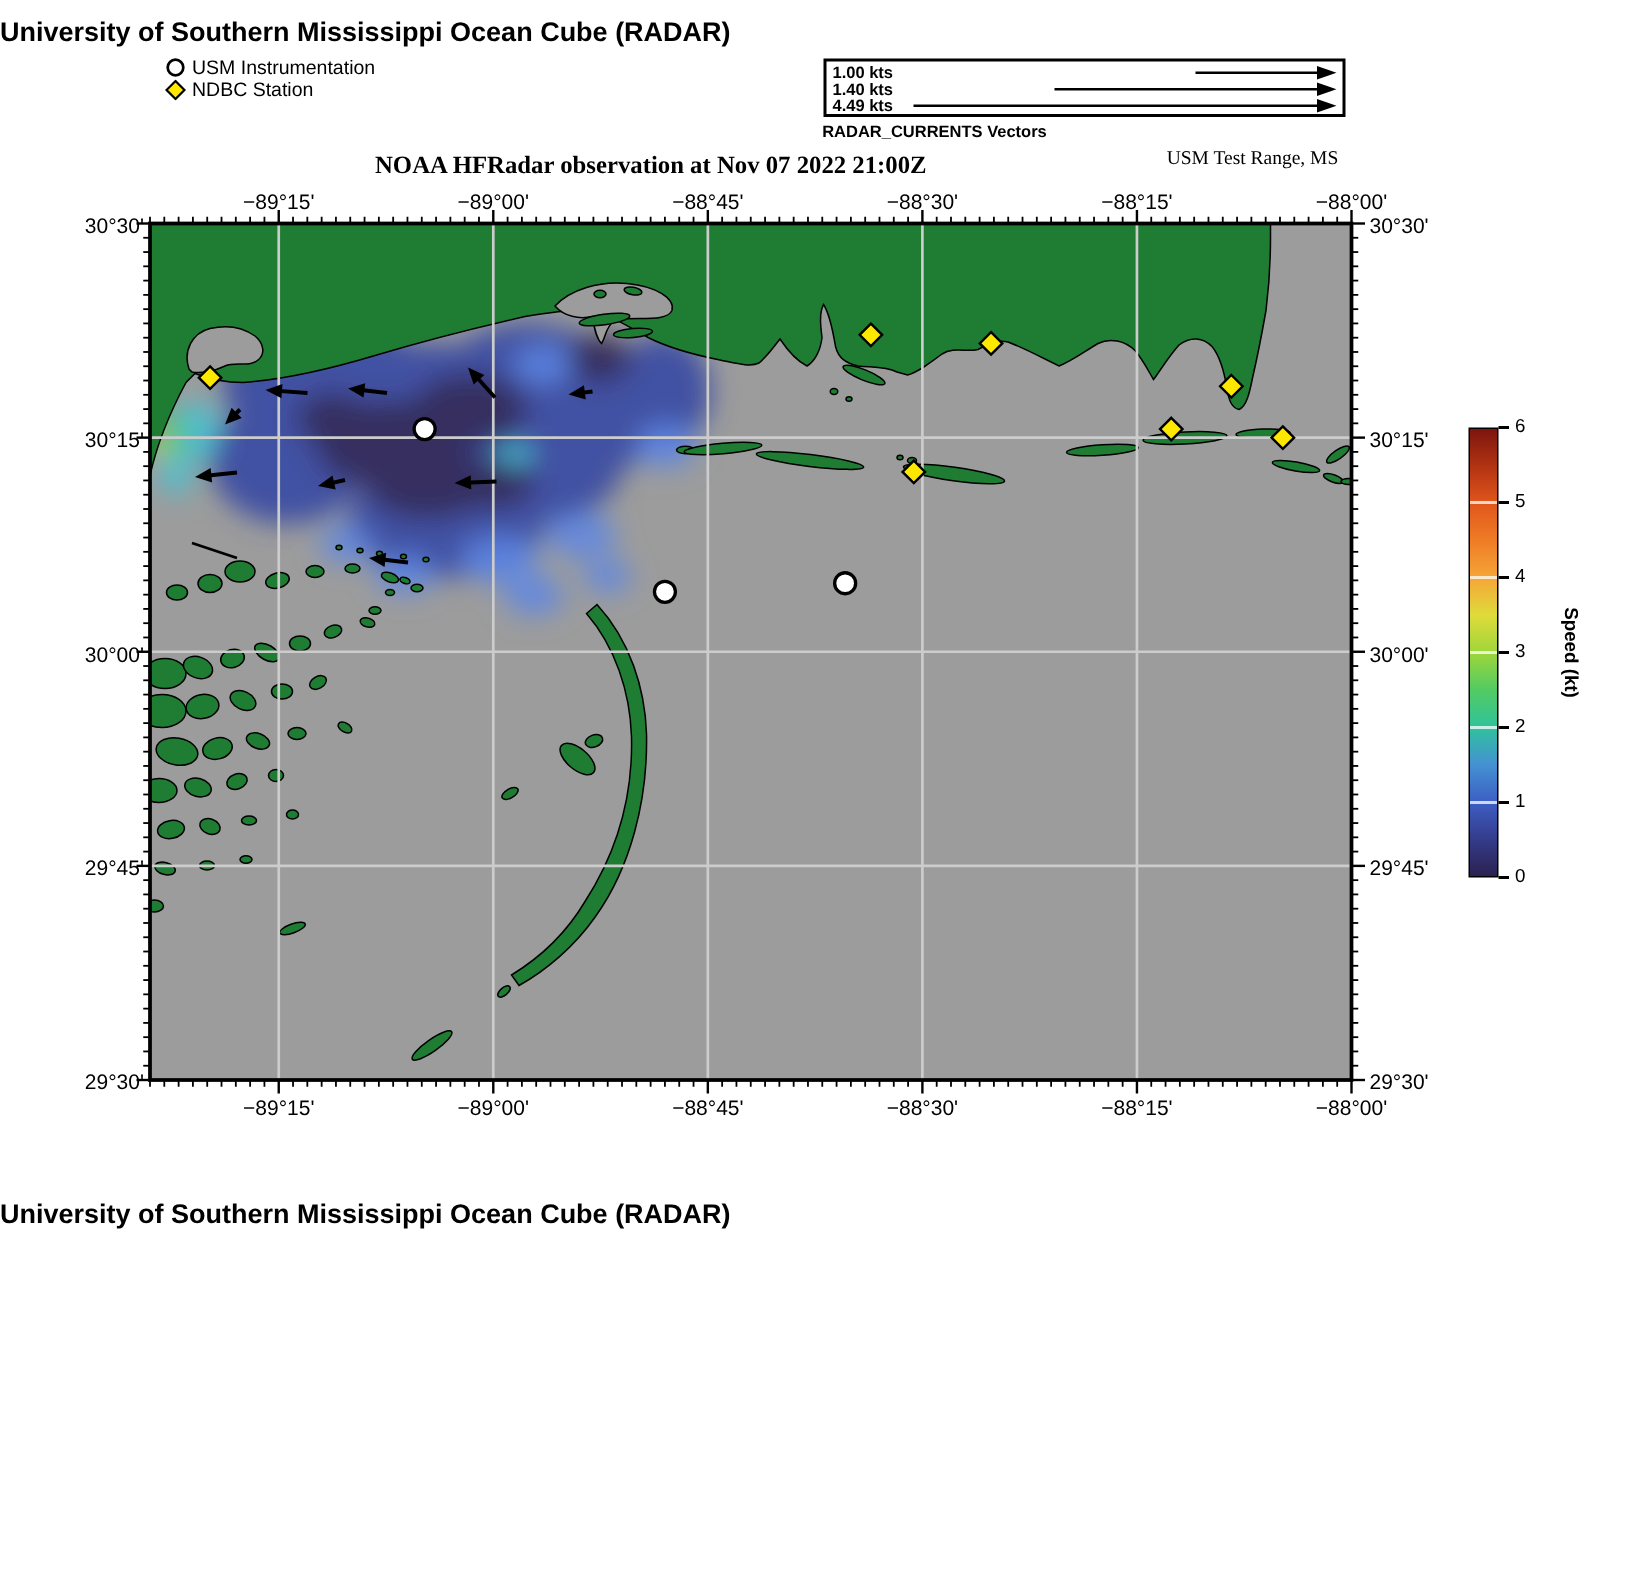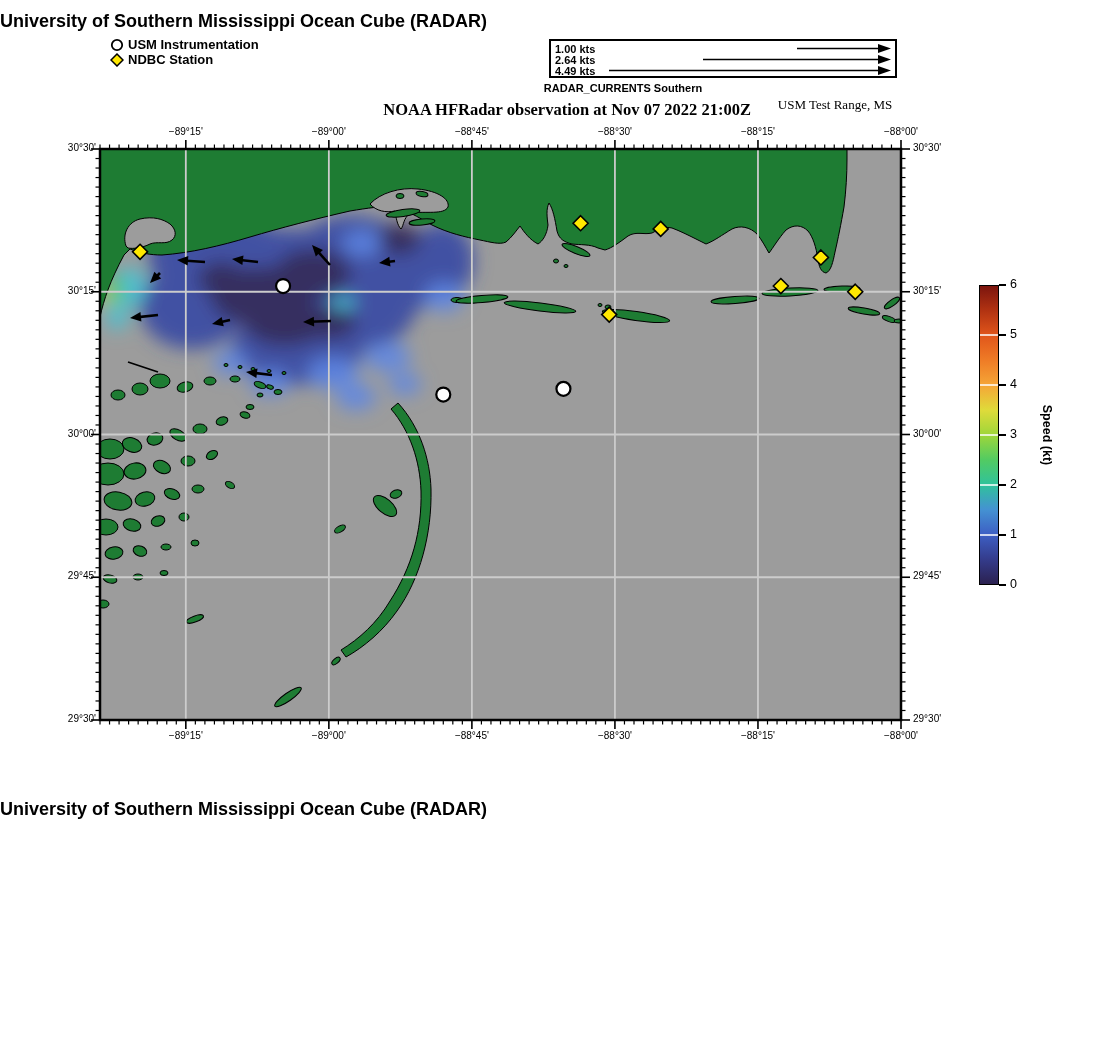--- a/index.html
+++ b/index.html
@@ -4,30 +4,30 @@
 <style>
   * { margin:0; padding:0; box-sizing:border-box; }
   html,body { width:1100px; height:1050px; background:#ffffff; }
   body { font-family:"Liberation Sans", sans-serif; color:#000; position:relative; overflow:hidden; }
   .page-title { position:absolute; left:0; width:1001px; text-align:left; font-size:18px; font-weight:bold; }
   #title-top { top:11px; }
   #title-bottom { top:799px; }
   #legend { position:absolute; left:110px; top:37px; }
   .legend-row { display:flex; align-items:center; height:15px; }
   .legend-row svg { margin-right:4px; }
-  .legend-label { font-size:13px; font-weight:bold; line-height:15px; }
+  .legend-label { font-size:13px; font-weight:normal; line-height:15px; }
   #scale-box { position:absolute; left:549px; top:39px; width:348px; height:39px; border:2.5px solid #000; background:#fff; }
   .scale-label { position:absolute; left:4px; font-size:11px; font-weight:bold; line-height:11px; }
   #scale-svg { position:absolute; left:0; top:0; }
   #scale-caption { position:absolute; left:473px; top:82px; width:300px; text-align:center; font-size:11px; font-weight:bold; }
-  #subtitle { position:absolute; left:250px; top:100px; width:501px; text-align:right; font-family:"Liberation Serif", serif; font-size:16.5px; font-weight:bold; }
+  #subtitle { position:absolute; left:250px; top:100px; width:501px; text-align:left; font-family:"Liberation Serif", serif; font-size:16.5px; font-weight:bold; }
   #region-label { position:absolute; left:735px; top:97px; width:200px; text-align:center; font-family:"Liberation Serif", serif; font-size:13px; font-weight:normal; }
   #map-wrap { position:absolute; left:100px; top:149px; width:801px; height:571px; }
   #map-svg { overflow:visible; display:block; }
-  .tick-label { position:absolute; font-size:10px; white-space:nowrap; }
+  .tick-label { position:absolute; font-size:14px; white-space:nowrap; }
   .cb-tick-label { position:absolute; font-size:12.5px; }
   #colorbar { position:absolute; left:979px; top:285px; width:20px; height:300px; border:1.5px solid #000; }
   #cb-axis-label { position:absolute; left:997px; top:428px; width:100px; height:14px; text-align:center;
                    font-size:12.5px; font-weight:bold; transform:rotate(90deg); }
 </style>
 </head>
 <body>
 
 <div id="title-top" class="page-title">University of Southern Mississippi Ocean Cube (RADAR)</div>
 
@@ -41,32 +41,32 @@
   <div class="legend-row">
     <svg width="14" height="14">
       <polygon points="7,1 13,7 7,13 1,7" fill="#ffe800" stroke="#000" stroke-width="1.5"></polygon>
     </svg>
     <span class="legend-label">NDBC Station</span>
   </div>
 </div>
 
 <div id="scale-box">
   <span class="scale-label" style="top:3px">1.00 kts</span>
-  <span class="scale-label" style="top:14px">2.64 kts</span>
+  <span class="scale-label" style="top:14px">1.40 kts</span>
   <span class="scale-label" style="top:25px">4.49 kts</span>
   <svg id="scale-svg" width="344" height="35">
       <line x1="246" y1="7.5" x2="330" y2="7.5" stroke="#000" stroke-width="1.6"></line>
       <polygon points="340,7.5 327,3 327,12" fill="#000"></polygon>
       <line x1="152" y1="18.5" x2="330" y2="18.5" stroke="#000" stroke-width="1.6"></line>
       <polygon points="340,18.5 327,14 327,23" fill="#000"></polygon>
       <line x1="58" y1="29.5" x2="330" y2="29.5" stroke="#000" stroke-width="1.6"></line>
       <polygon points="340,29.5 327,25 327,34" fill="#000"></polygon>
     </svg>
 </div>
-<div id="scale-caption">RADAR_CURRENTS Southern</div>
+<div id="scale-caption">RADAR_CURRENTS Vectors</div>
 
 <div id="subtitle">NOAA HFRadar observation at Nov 07 2022 21:00Z</div>
 <div id="region-label">USM Test Range, MS</div>
 
 <div id="map-wrap">
 <svg id="map-svg" width="801" height="571" viewBox="0 0 801 571">
   <defs>
     <clipPath id="mapclip">
           <rect x="0" y="0" width="801" height="571"></rect>
         </clipPath>

